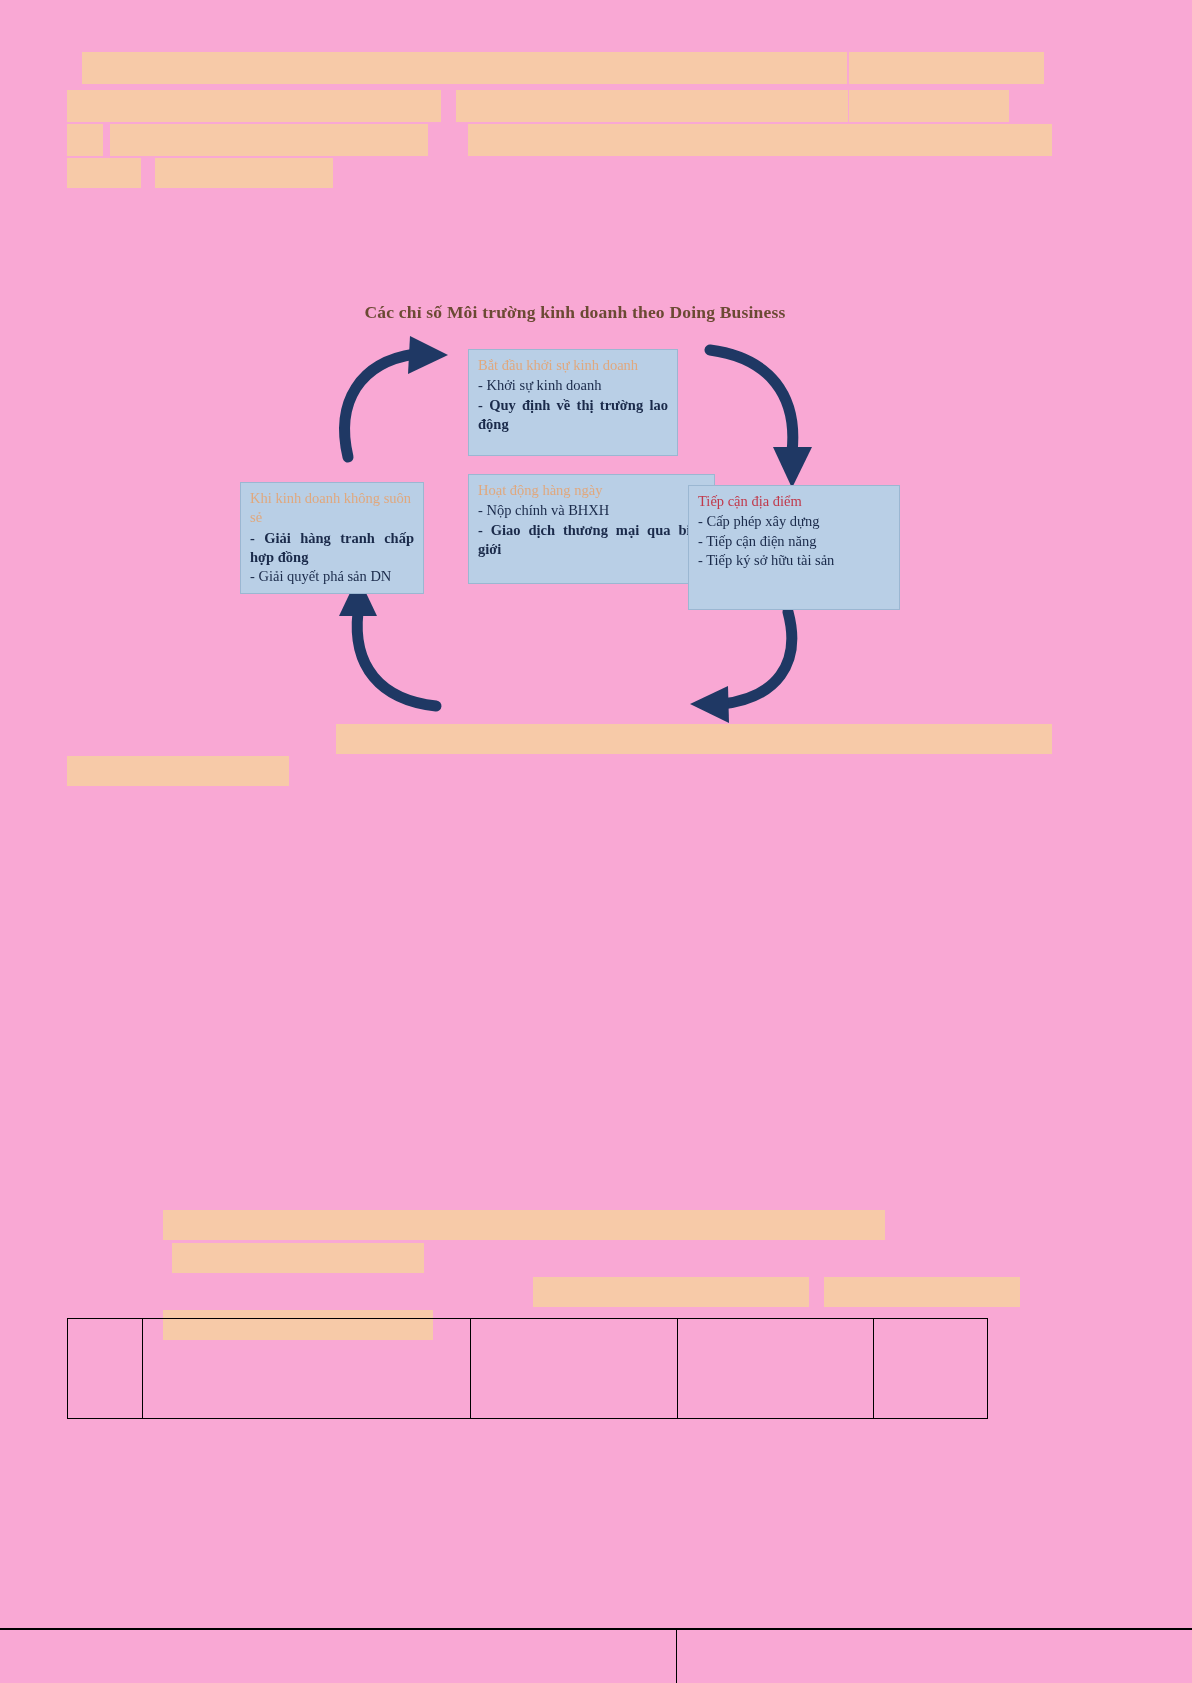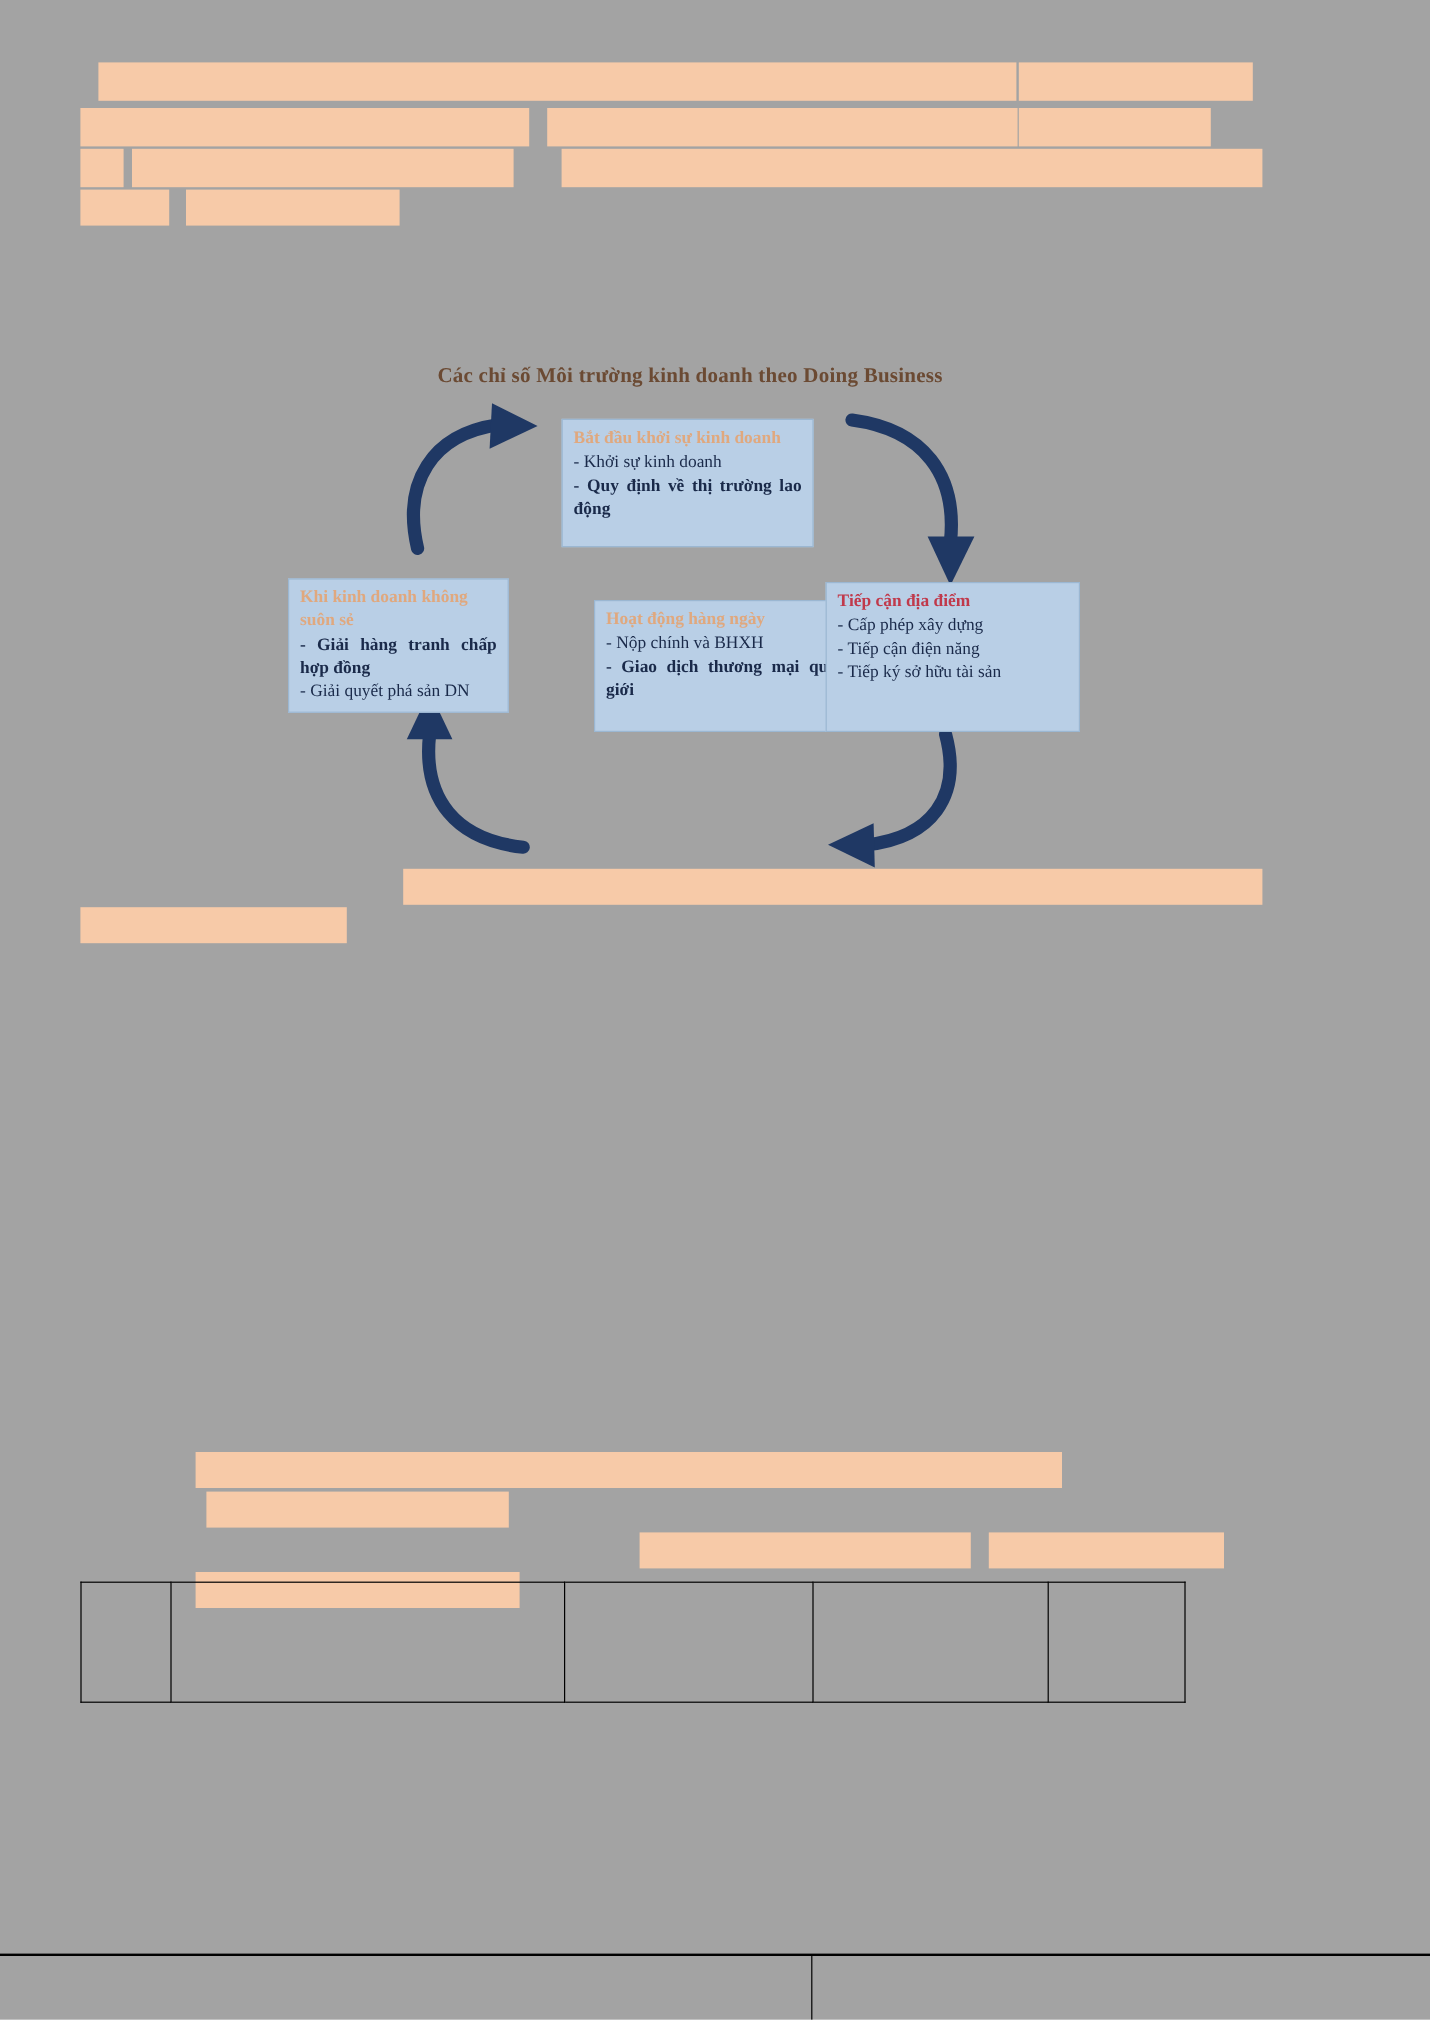--- a/index.html
+++ b/index.html
@@ -11,21 +11,21 @@
     width: 1192px;
     height: 1683px;
     position: relative;
     font-family: "Liberation Serif", serif;
     overflow: hidden;
   }
 
   .page {
     position: absolute;
     inset: 0;
-    background: #a3a3a3;
+    background: #f9a8d4;
   }
 
   
   .redact {
     position: absolute;
     background: #f7caa8;
   }
 
   
   #diagram {
@@ -54,42 +54,42 @@
     position: absolute;
     background: #b9cfe6;
     border: 1px solid #9bb7d2;
     box-sizing: border-box;
     padding: 6px 9px 6px 9px;
     font-size: 14.5px;
     line-height: 1.33;
     color: #1a2a4a;
   }
   .dbox .bhead {
-    font-weight: bold;
+    font-weight: normal;
     margin-bottom: 1px;
   }
   .bhead.faded {
     color: #e0a87e;
   }
   .bhead.red {
     color: #c0394b;
   }
   .dbox .bitem {
     white-space: nowrap;
   }
   .dbox .bitem.wrap {
     white-space: normal;
     text-align: justify;
     font-weight: bold;
   }
 
   
   #box-top    { left: 228px; top: 57px;  width: 210px; height: 107px; }
   #box-left   { left: 0px;   top: 190px; width: 184px; height: 112px; }
-  #box-middle { left: 228px; top: 208px; width: 247px; height: 110px; margin-left: 27px; }
+  #box-middle { left: 228px; top: 182px; width: 247px; height: 110px; }
   #box-right  { left: 448px; top: 193px; width: 212px; height: 125px; }
   #box-bottom { left: 228px; top: 328px; width: 205px; height: 90px; }
 
   .arrow-svg {
     position: absolute;
     left: 0;
     top: 0;
     width: 670px;
     height: 440px;
     overflow: visible;

